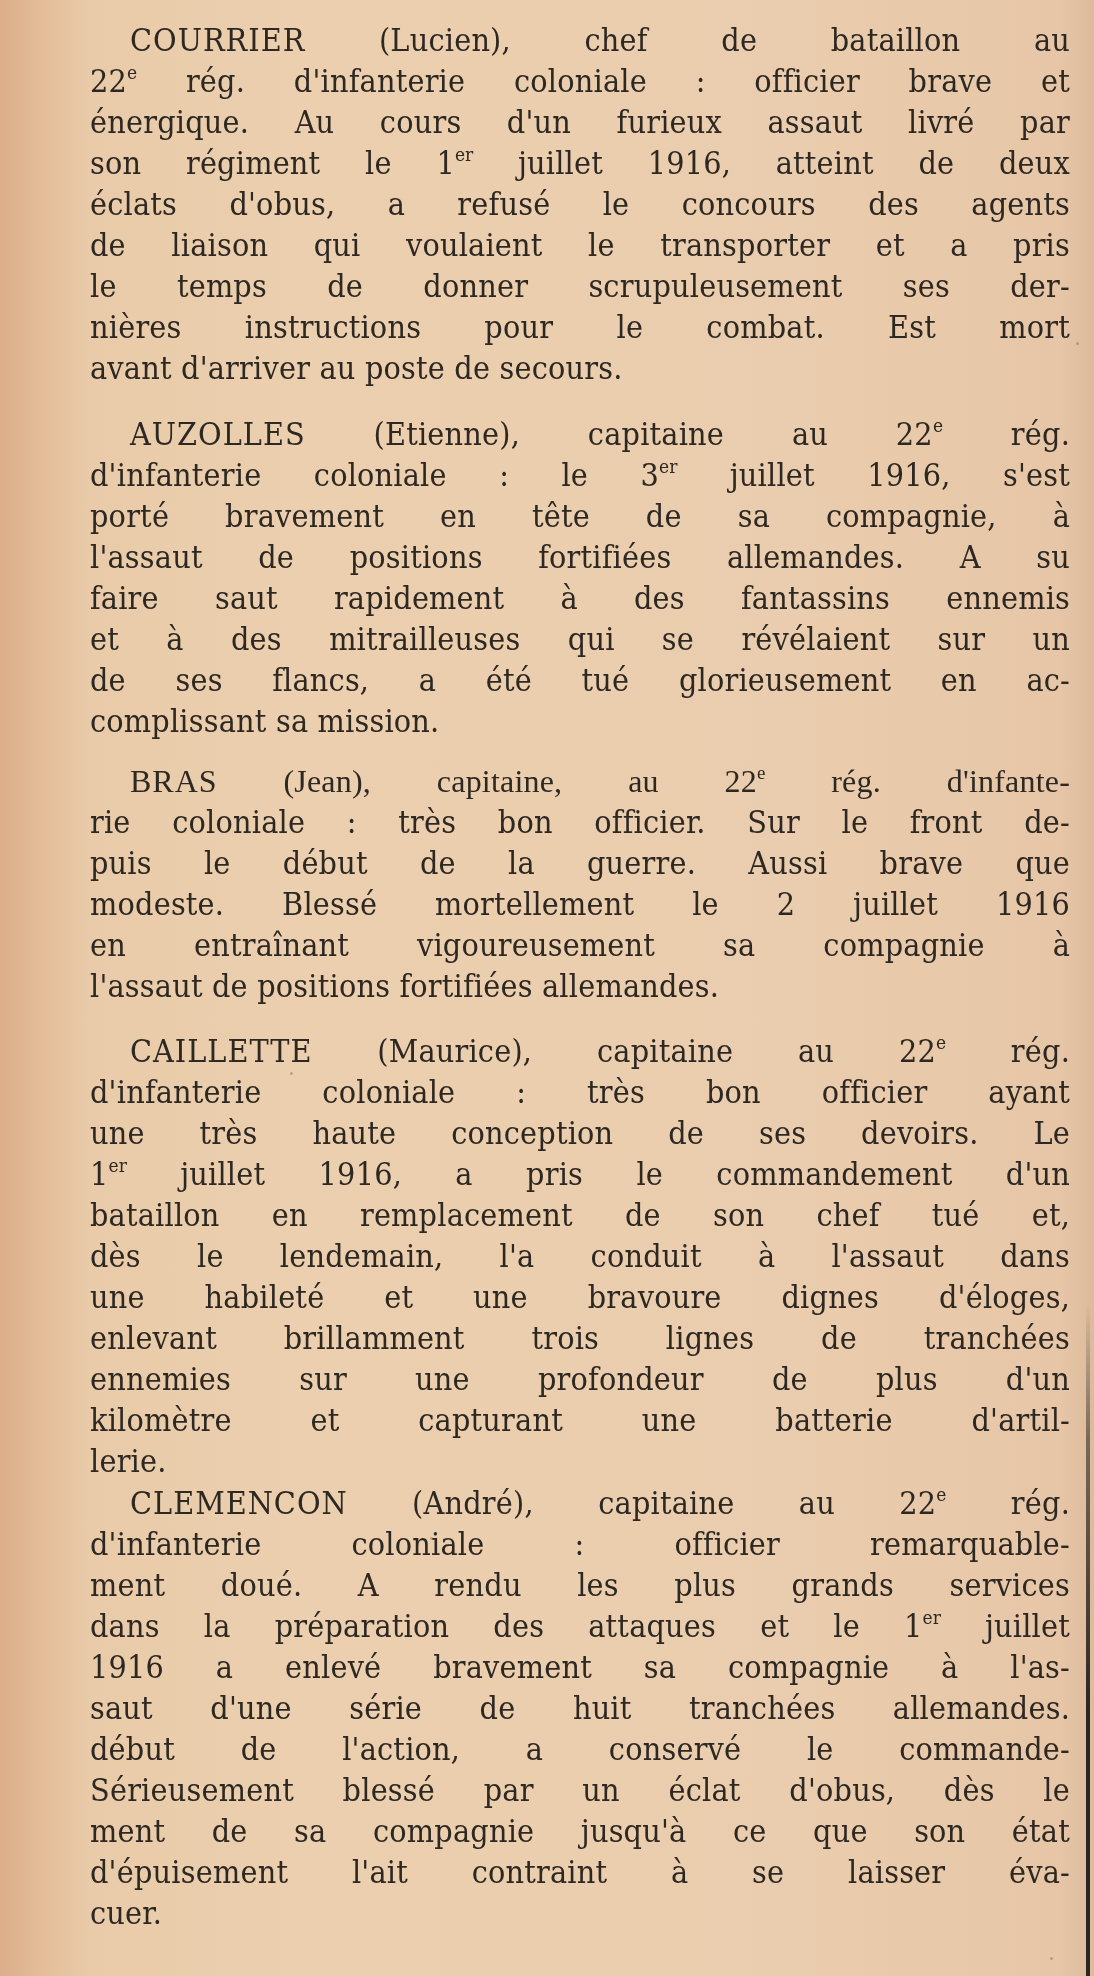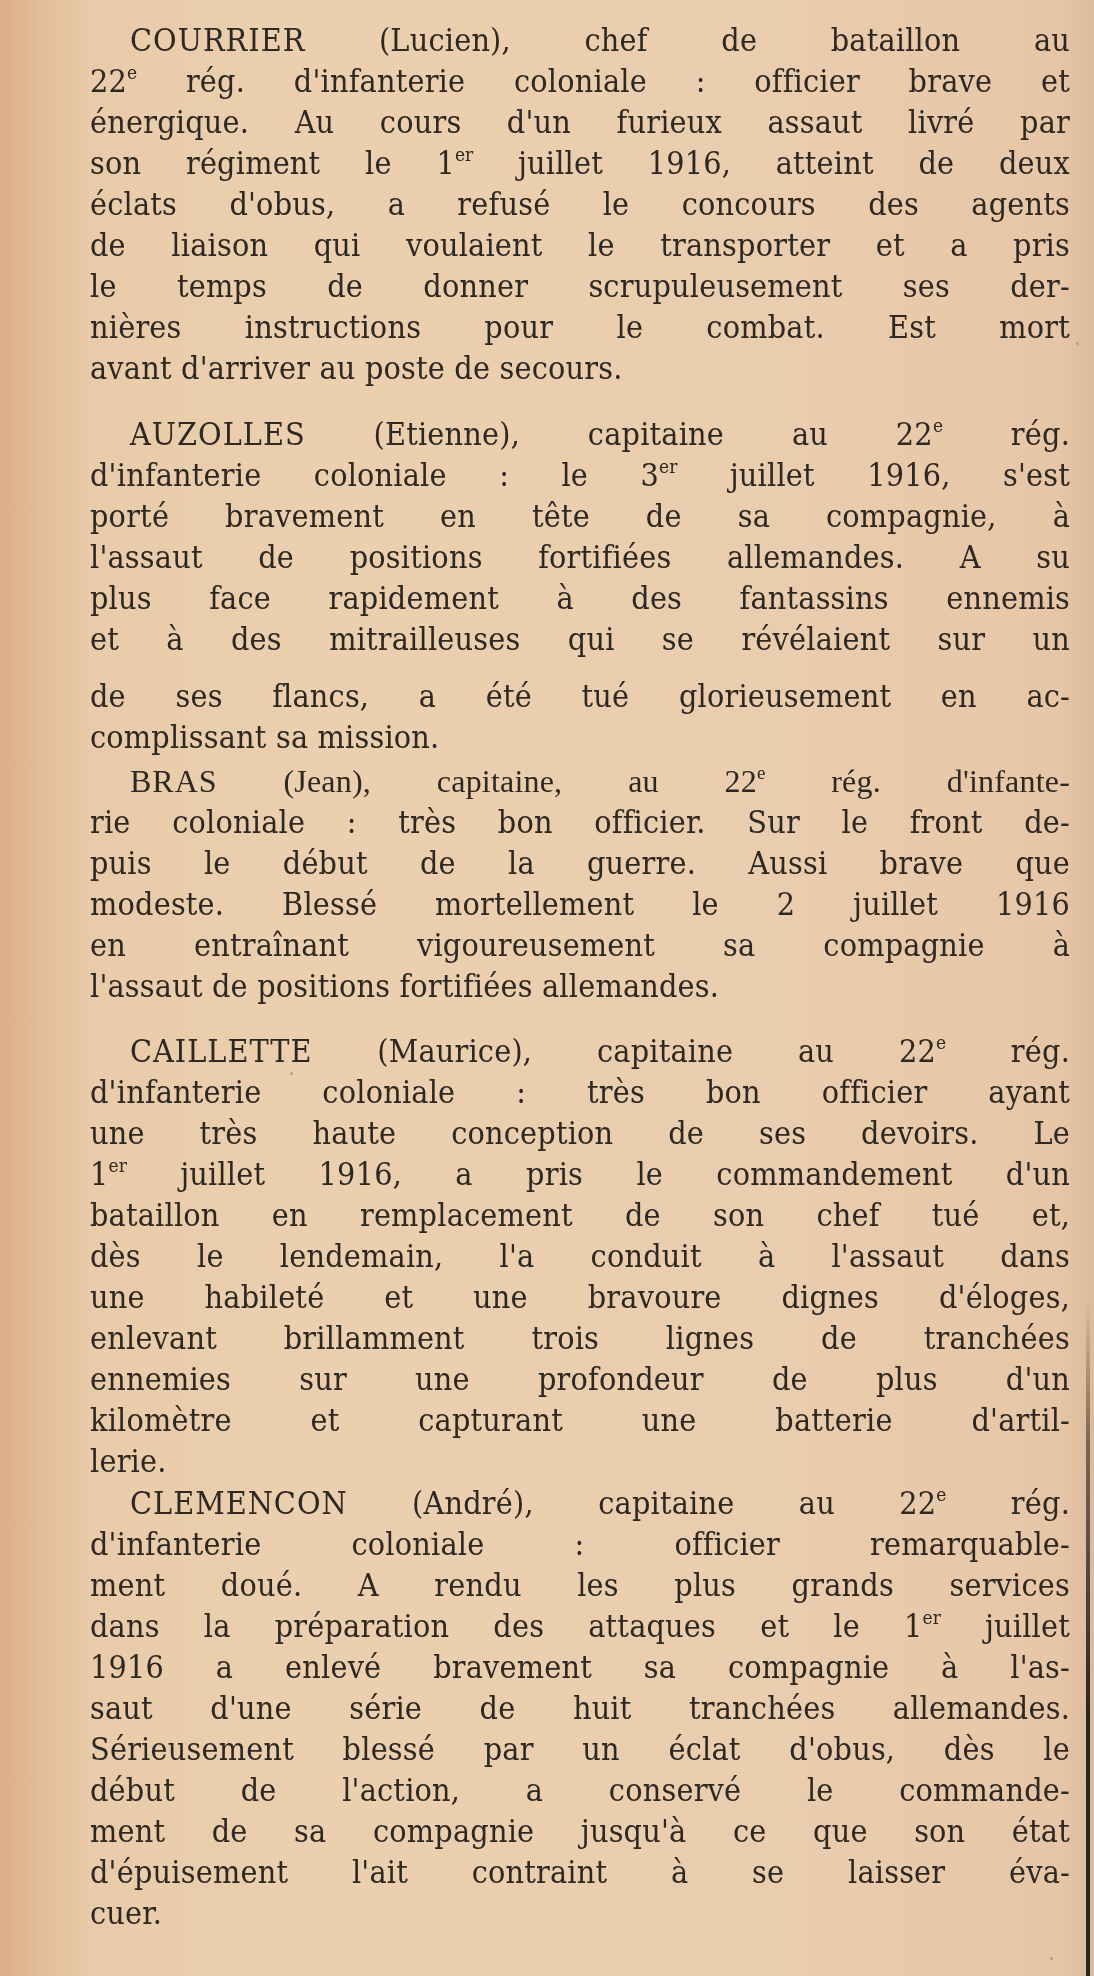--- a/index.html
+++ b/index.html
@@ -88,23 +88,23 @@
       <div class="line" style="display: block;"><span>de liaison qui voulaient le transporter et a pris</span></div>
       <div class="line" style="display: block;"><span>le temps de donner scrupuleusement ses der-</span></div>
       <div class="line" style="display: block;"><span>nières instructions pour le combat. Est mort</span></div>
       <div class="line last" style="display: block;"><span>avant d'arriver au poste de secours.</span></div>
     </div>
   <div class="entry" style="top: 402px;">
       <div class="line first" style="display: block;"><span class="surname">AUZOLLES</span><span> (Etienne), capitaine au 22</span><sup class="ord">e</sup><span> rég.</span></div>
       <div class="line" style="display: block;"><span>d'infanterie coloniale : le 3</span><sup class="ord">er</sup><span> juillet 1916, s'est</span></div>
       <div class="line" style="display: block;"><span>porté bravement en tête de sa compagnie, à</span></div>
       <div class="line" style="display: block;"><span>l'assaut de positions fortifiées allemandes. A su</span></div>
-      <div class="line" style="display: block;"><span>plus face rapidement à des fantassins ennemis</span></div>
+      <div class="line" style="display: block;"><span>faire saut rapidement à des fantassins ennemis</span></div>
       <div class="line" style="display: block;"><span>et à des mitrailleuses qui se révélaient sur un</span></div>
-      <div class="line" style="display: block; margin-top: 16px;"><span>de ses flancs, a été tué glorieusement en ac-</span></div>
+      <div class="line" style="display: block;"><span>de ses flancs, a été tué glorieusement en ac-</span></div>
       <div class="line last" style="display: block;"><span>complissant sa mission.</span></div>
     </div>
   <div class="entry" style="top: 749px;">
       <div class="line first" style="display: block; font-family: Liberation Serif, serif;"><span class="surname">BRAS</span><span> (Jean), capitaine, au 22</span><sup class="ord">e</sup><span> rég. d'infante-</span></div>
       <div class="line" style="display: block;"><span>rie coloniale : très bon officier. Sur le front de-</span></div>
       <div class="line" style="display: block;"><span>puis le début de la guerre. Aussi brave que</span></div>
       <div class="line" style="display: block;"><span>modeste. Blessé mortellement le 2 juillet 1916</span></div>
       <div class="line" style="display: block;"><span>en entraînant vigoureusement sa compagnie à</span></div>
       <div class="line last" style="display: block;"><span>l'assaut de positions fortifiées allemandes.</span></div>
     </div>
@@ -121,22 +121,22 @@
       <div class="line" style="display: block;"><span>kilomètre et capturant une batterie d'artil-</span></div>
       <div class="line last" style="display: block;"><span>lerie.</span></div>
     </div>
   <div class="entry" style="top: 1471px;">
       <div class="line first" style="display: block;"><span class="surname">CLEMENCON</span><span> (André), capitaine au 22</span><sup class="ord">e</sup><span> rég.</span></div>
       <div class="line" style="display: block;"><span>d'infanterie coloniale : officier remarquable-</span></div>
       <div class="line" style="display: block;"><span>ment doué. A rendu les plus grands services</span></div>
       <div class="line" style="display: block;"><span>dans la préparation des attaques et le 1</span><sup class="ord">er</sup><span> juillet</span></div>
       <div class="line" style="display: block;"><span>1916 a enlevé bravement sa compagnie à l'as-</span></div>
       <div class="line" style="display: block;"><span>saut d'une série de huit tranchées allemandes.</span></div>
+      <div class="line" style="display: block;"><span>début de l'action, a conservé le commande-</span></div>
       <div class="line" style="display: block;"><span>Sérieusement blessé par un éclat d'obus, dès le</span></div>
-      <div class="line" style="display: block;"><span>début de l'action, a conservé le commande-</span></div>
       <div class="line" style="display: block;"><span>ment de sa compagnie jusqu'à ce que son état</span></div>
       <div class="line" style="display: block;"><span>d'épuisement l'ait contraint à se laisser éva-</span></div>
       <div class="line last" style="display: block;"><span>cuer.</span></div>
     </div>
 
   <div class="rule-right"></div>
 
   <span class="speck" style="left:290px;top:1060px"></span>
   <span class="speck" style="left:1076px;top:330px"></span>
   <span class="speck" style="left:430px;top:1525px"></span>

